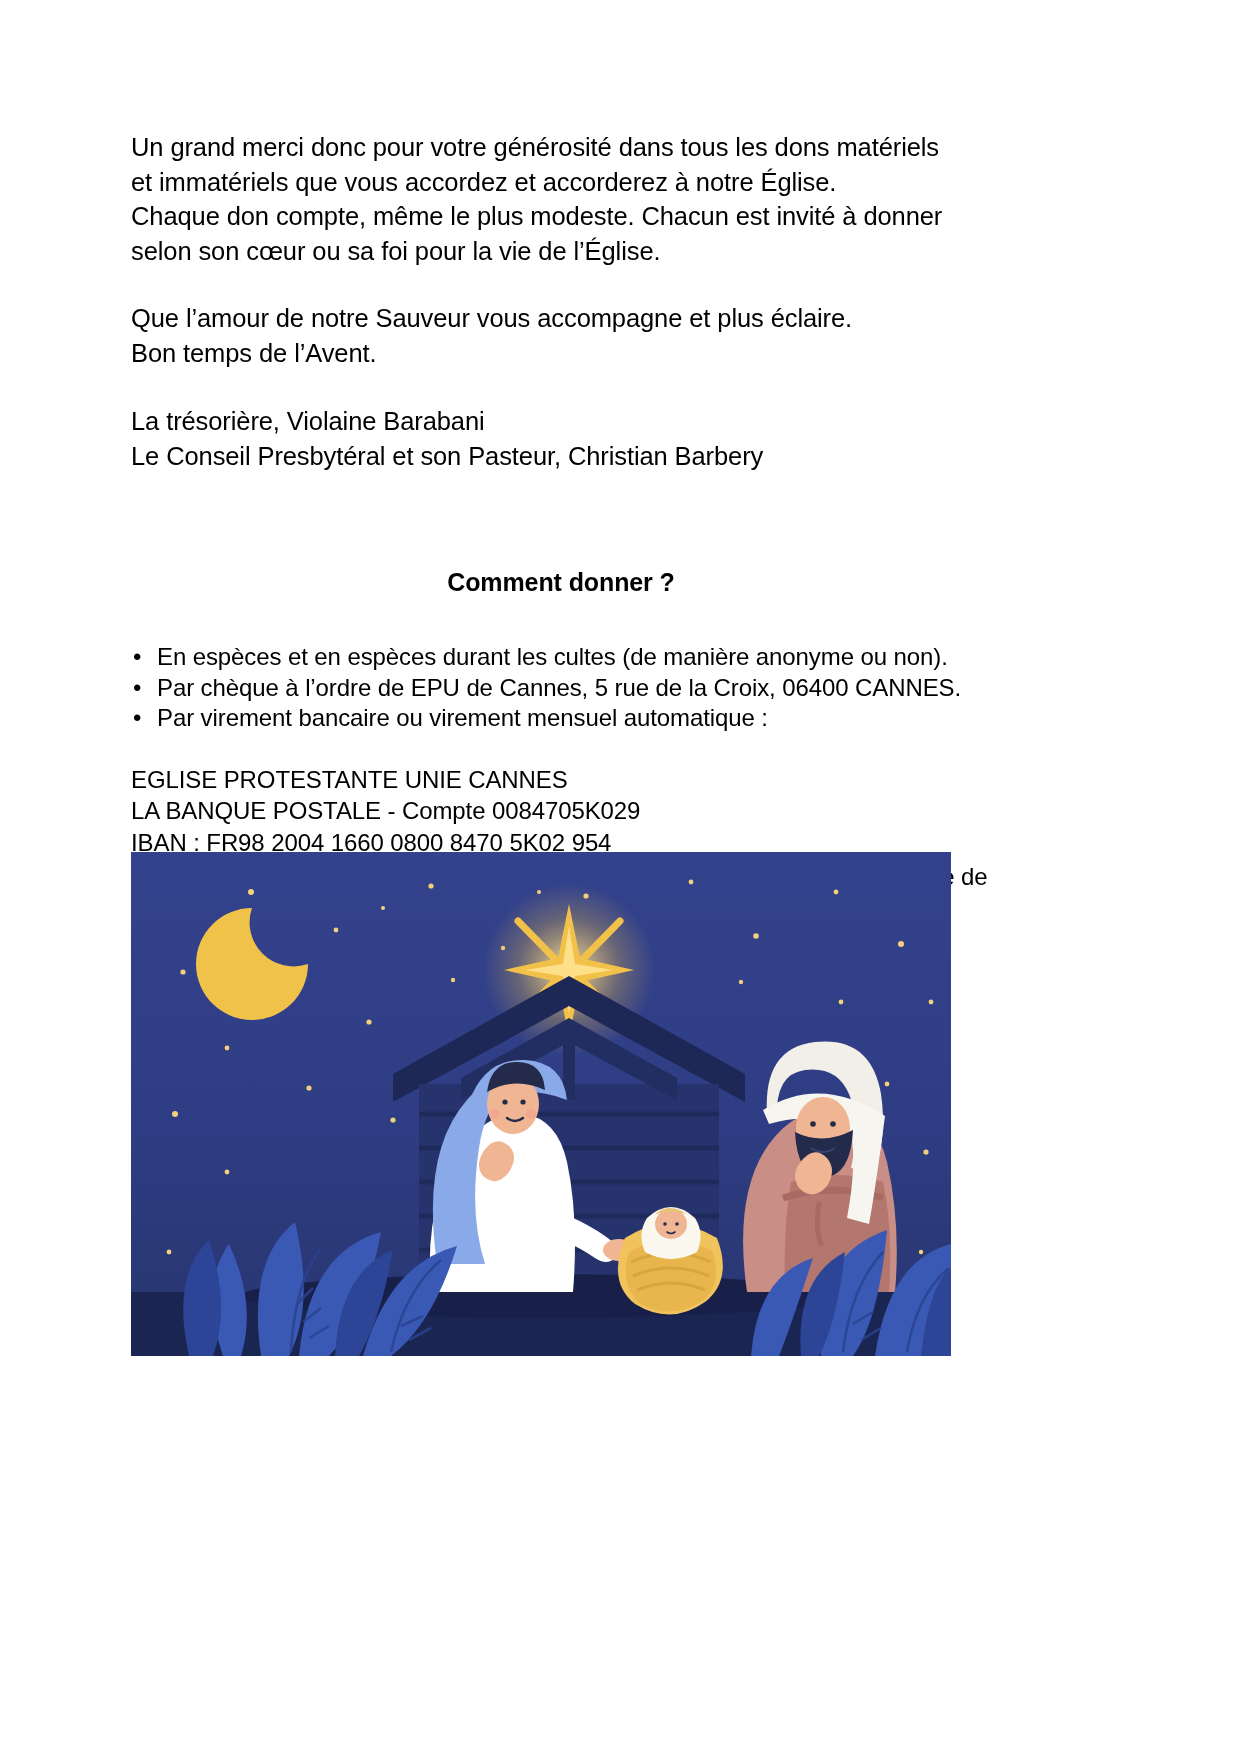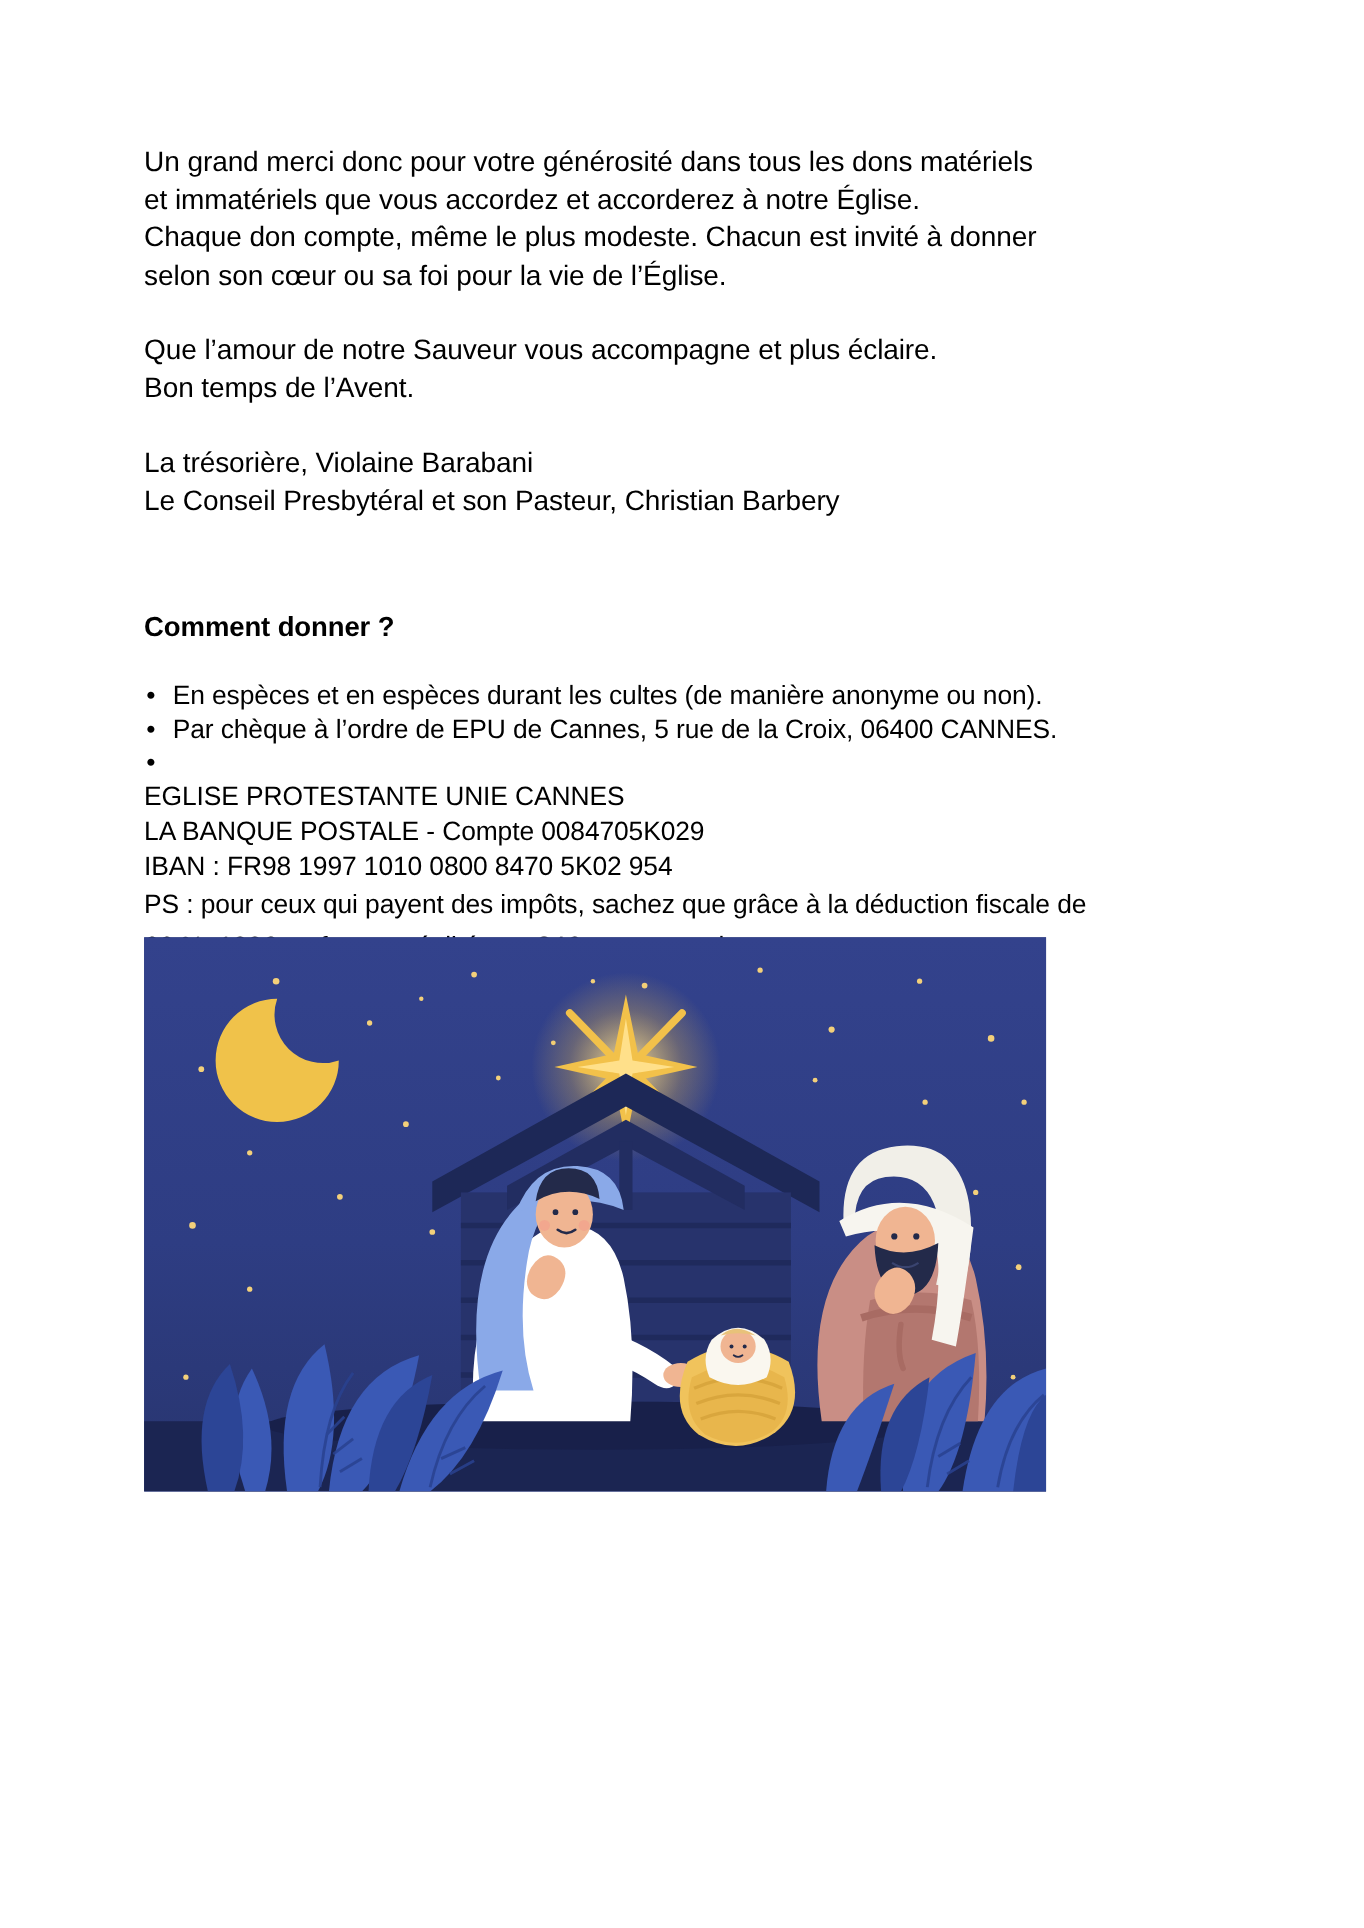--- a/index.html
+++ b/index.html
@@ -36,21 +36,22 @@
     margin: 0;
   }
   .gap-lg { height: 33px; }
   .gap-md { height: 34px; }
   .gap-xl { height: 80px; }
   .heading {
     font-size: 25px;
     font-weight: bold;
     line-height: 34px;
     letter-spacing: -0.1px;
-    margin: 0;
+    margin: 12px;
+    text-align: center;
   }
   .bullets {
     list-style: none;
     margin: 0;
     padding: 0;
   }
   .bullets li {
     font-size: 24px;
     line-height: 30.5px;
     letter-spacing: -0.1px;
@@ -114,28 +115,28 @@
 
     <div class="gap-xl"></div>
 
     <h2 class="heading">Comment donner ?</h2>
 
     <div style="height:31px"></div>
 
     <ul class="bullets">
       <li><span class="dot">•</span><span>En espèces et en espèces durant les cultes (de manière anonyme ou non).</span></li>
       <li><span class="dot">•</span><span>Par chèque à l’ordre de EPU de Cannes, 5 rue de la Croix, 06400 CANNES.</span></li>
-      <li><span class="dot">•</span></li>
+      <li><span class="dot">•</span><span>Par virement bancaire ou virement mensuel automatique :</span></li>
     </ul>
 
     <div style="height:30px"></div>
 
     <p class="bank">EGLISE PROTESTANTE UNIE CANNES
 LA BANQUE POSTALE - Compte 0084705K029
-IBAN : FR98 1997 1010 0800 8470 5K02 954</p>
+IBAN : FR98 2004 1660 0800 8470 5K02 954</p>
 
     <p class="ps">PS : pour ceux qui payent des impôts, sachez que grâce à la déduction fiscale de 66 %, 100€ ne font en réalité que 34€, par exemple.</p>
 
   </div>
 
   <div class="illustration">
     <svg class="illu-svg" viewBox="0 0 820 504" xmlns="http://www.w3.org/2000/svg">
       <defs>
         <linearGradient id="skyGrad" x1="0" y1="0" x2="0" y2="1">
           <stop offset="0%" stop-color="#33428c"></stop>

